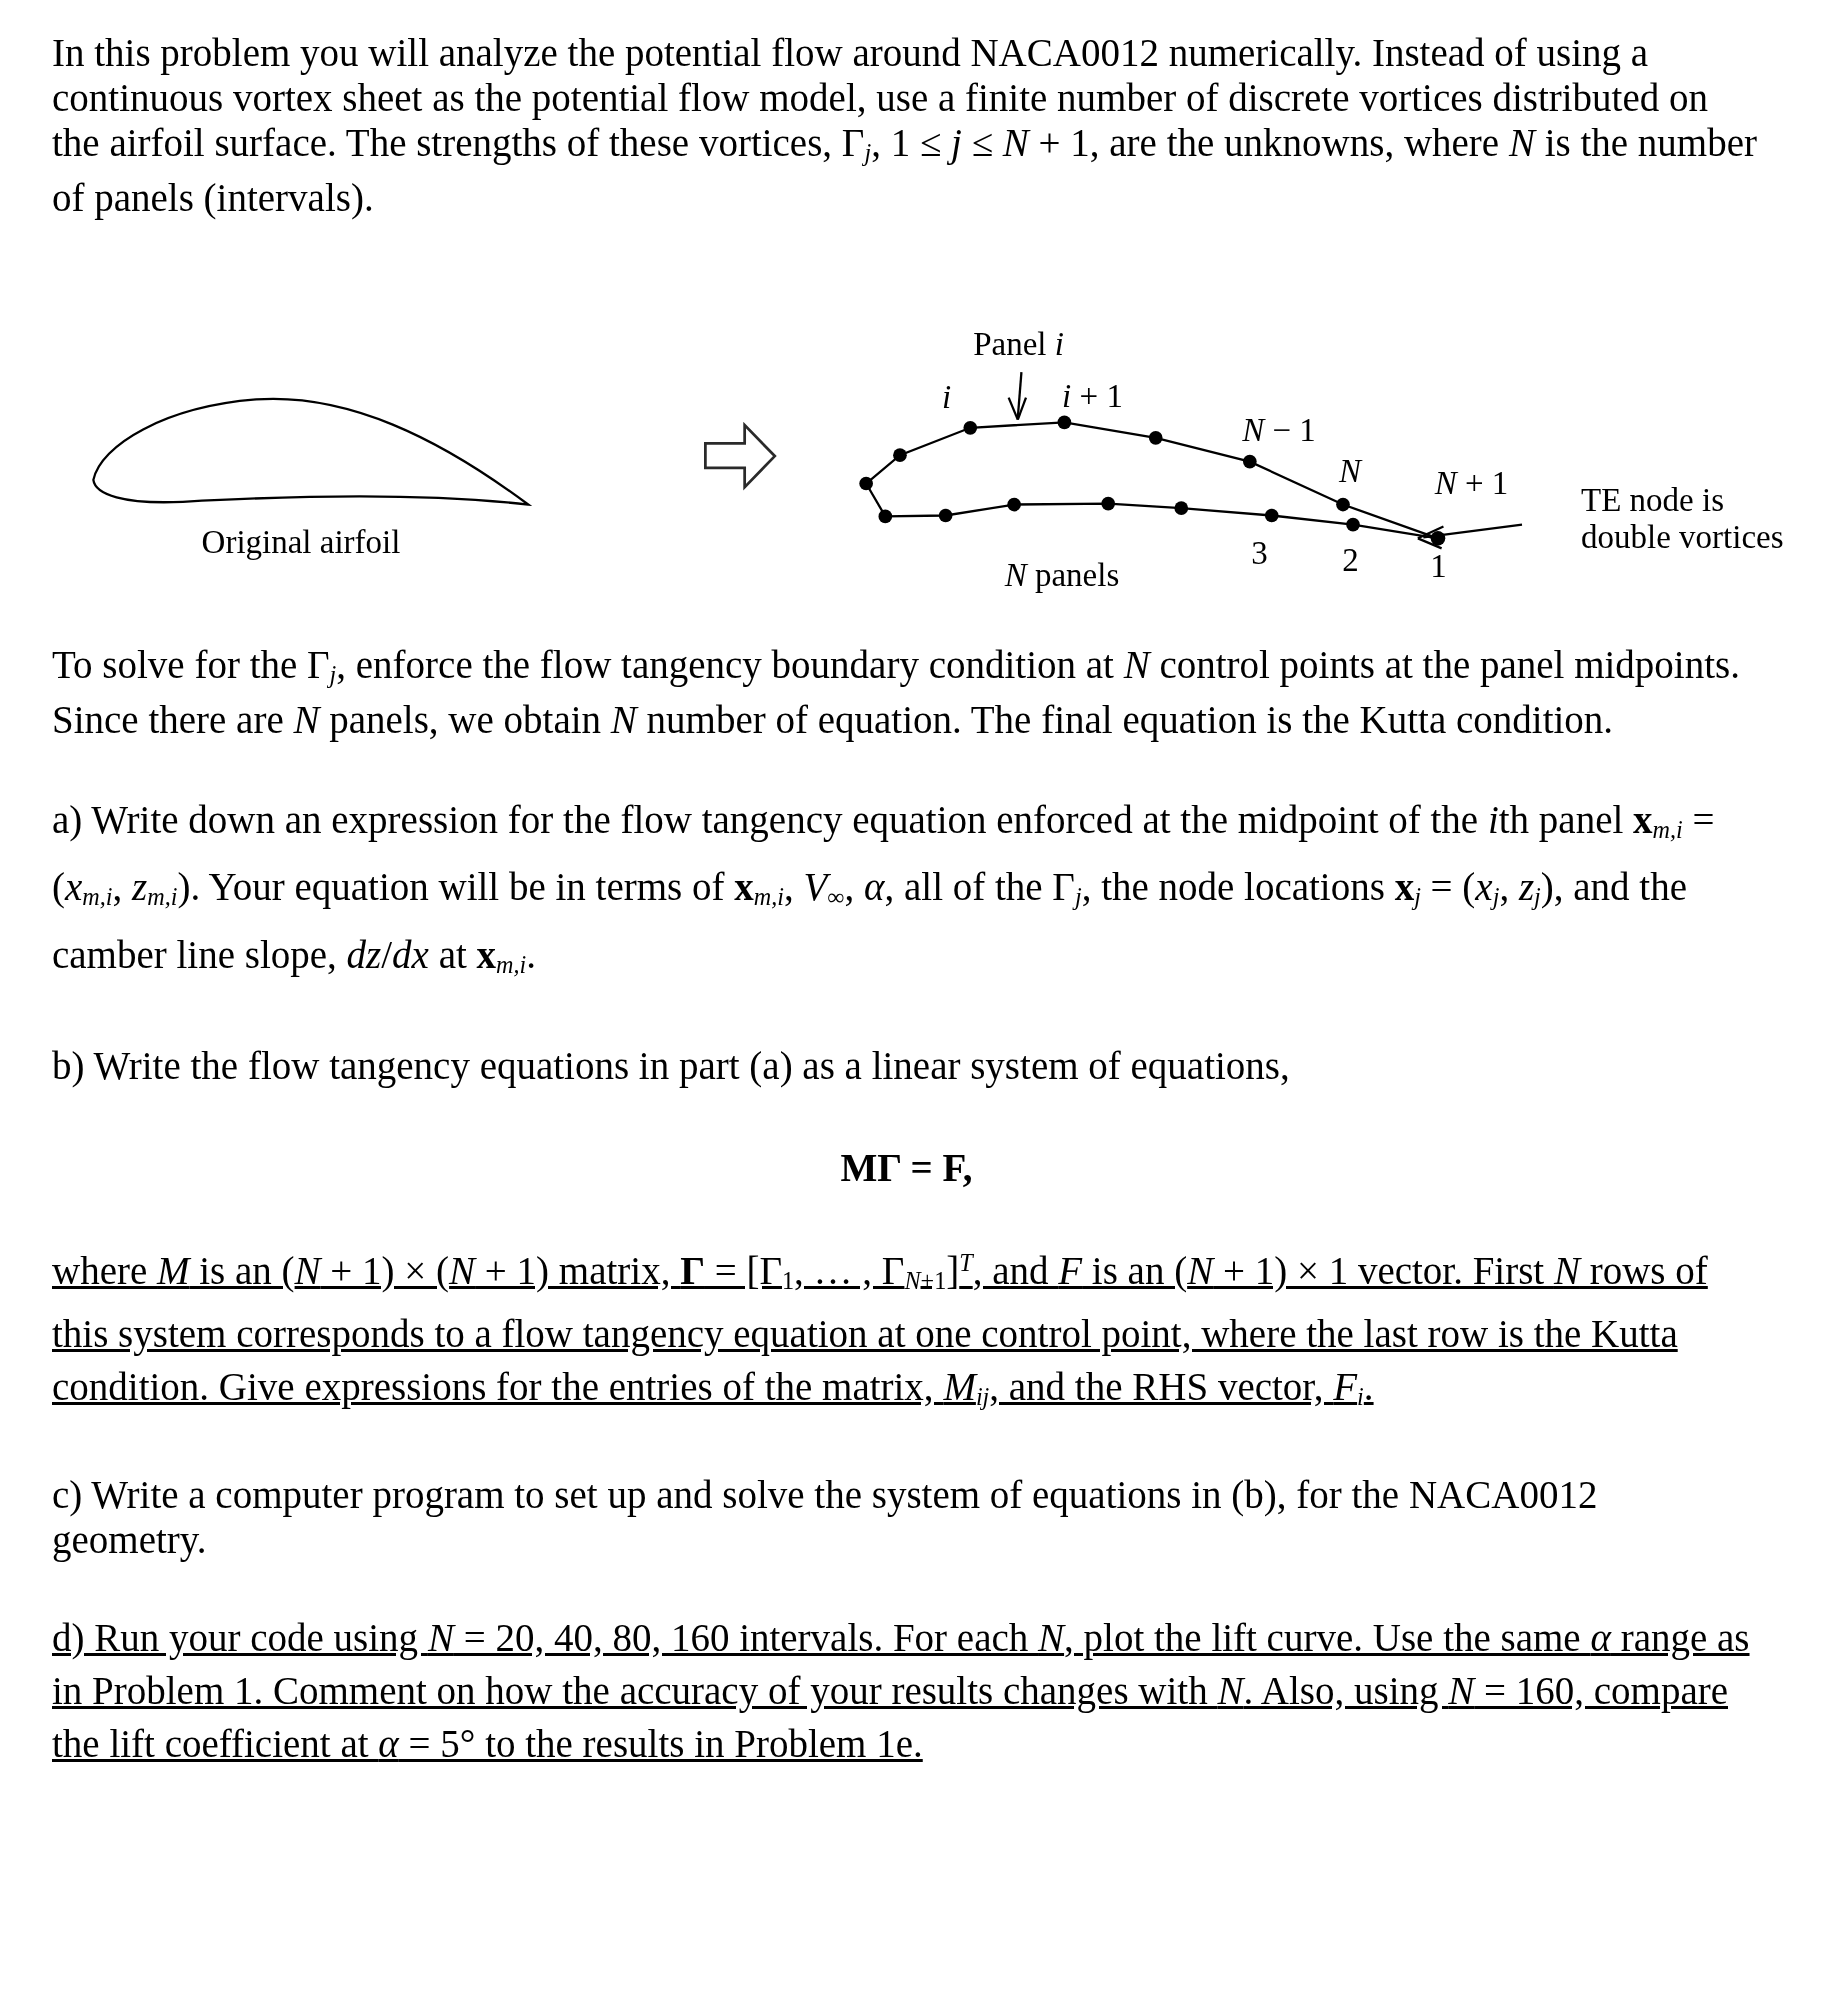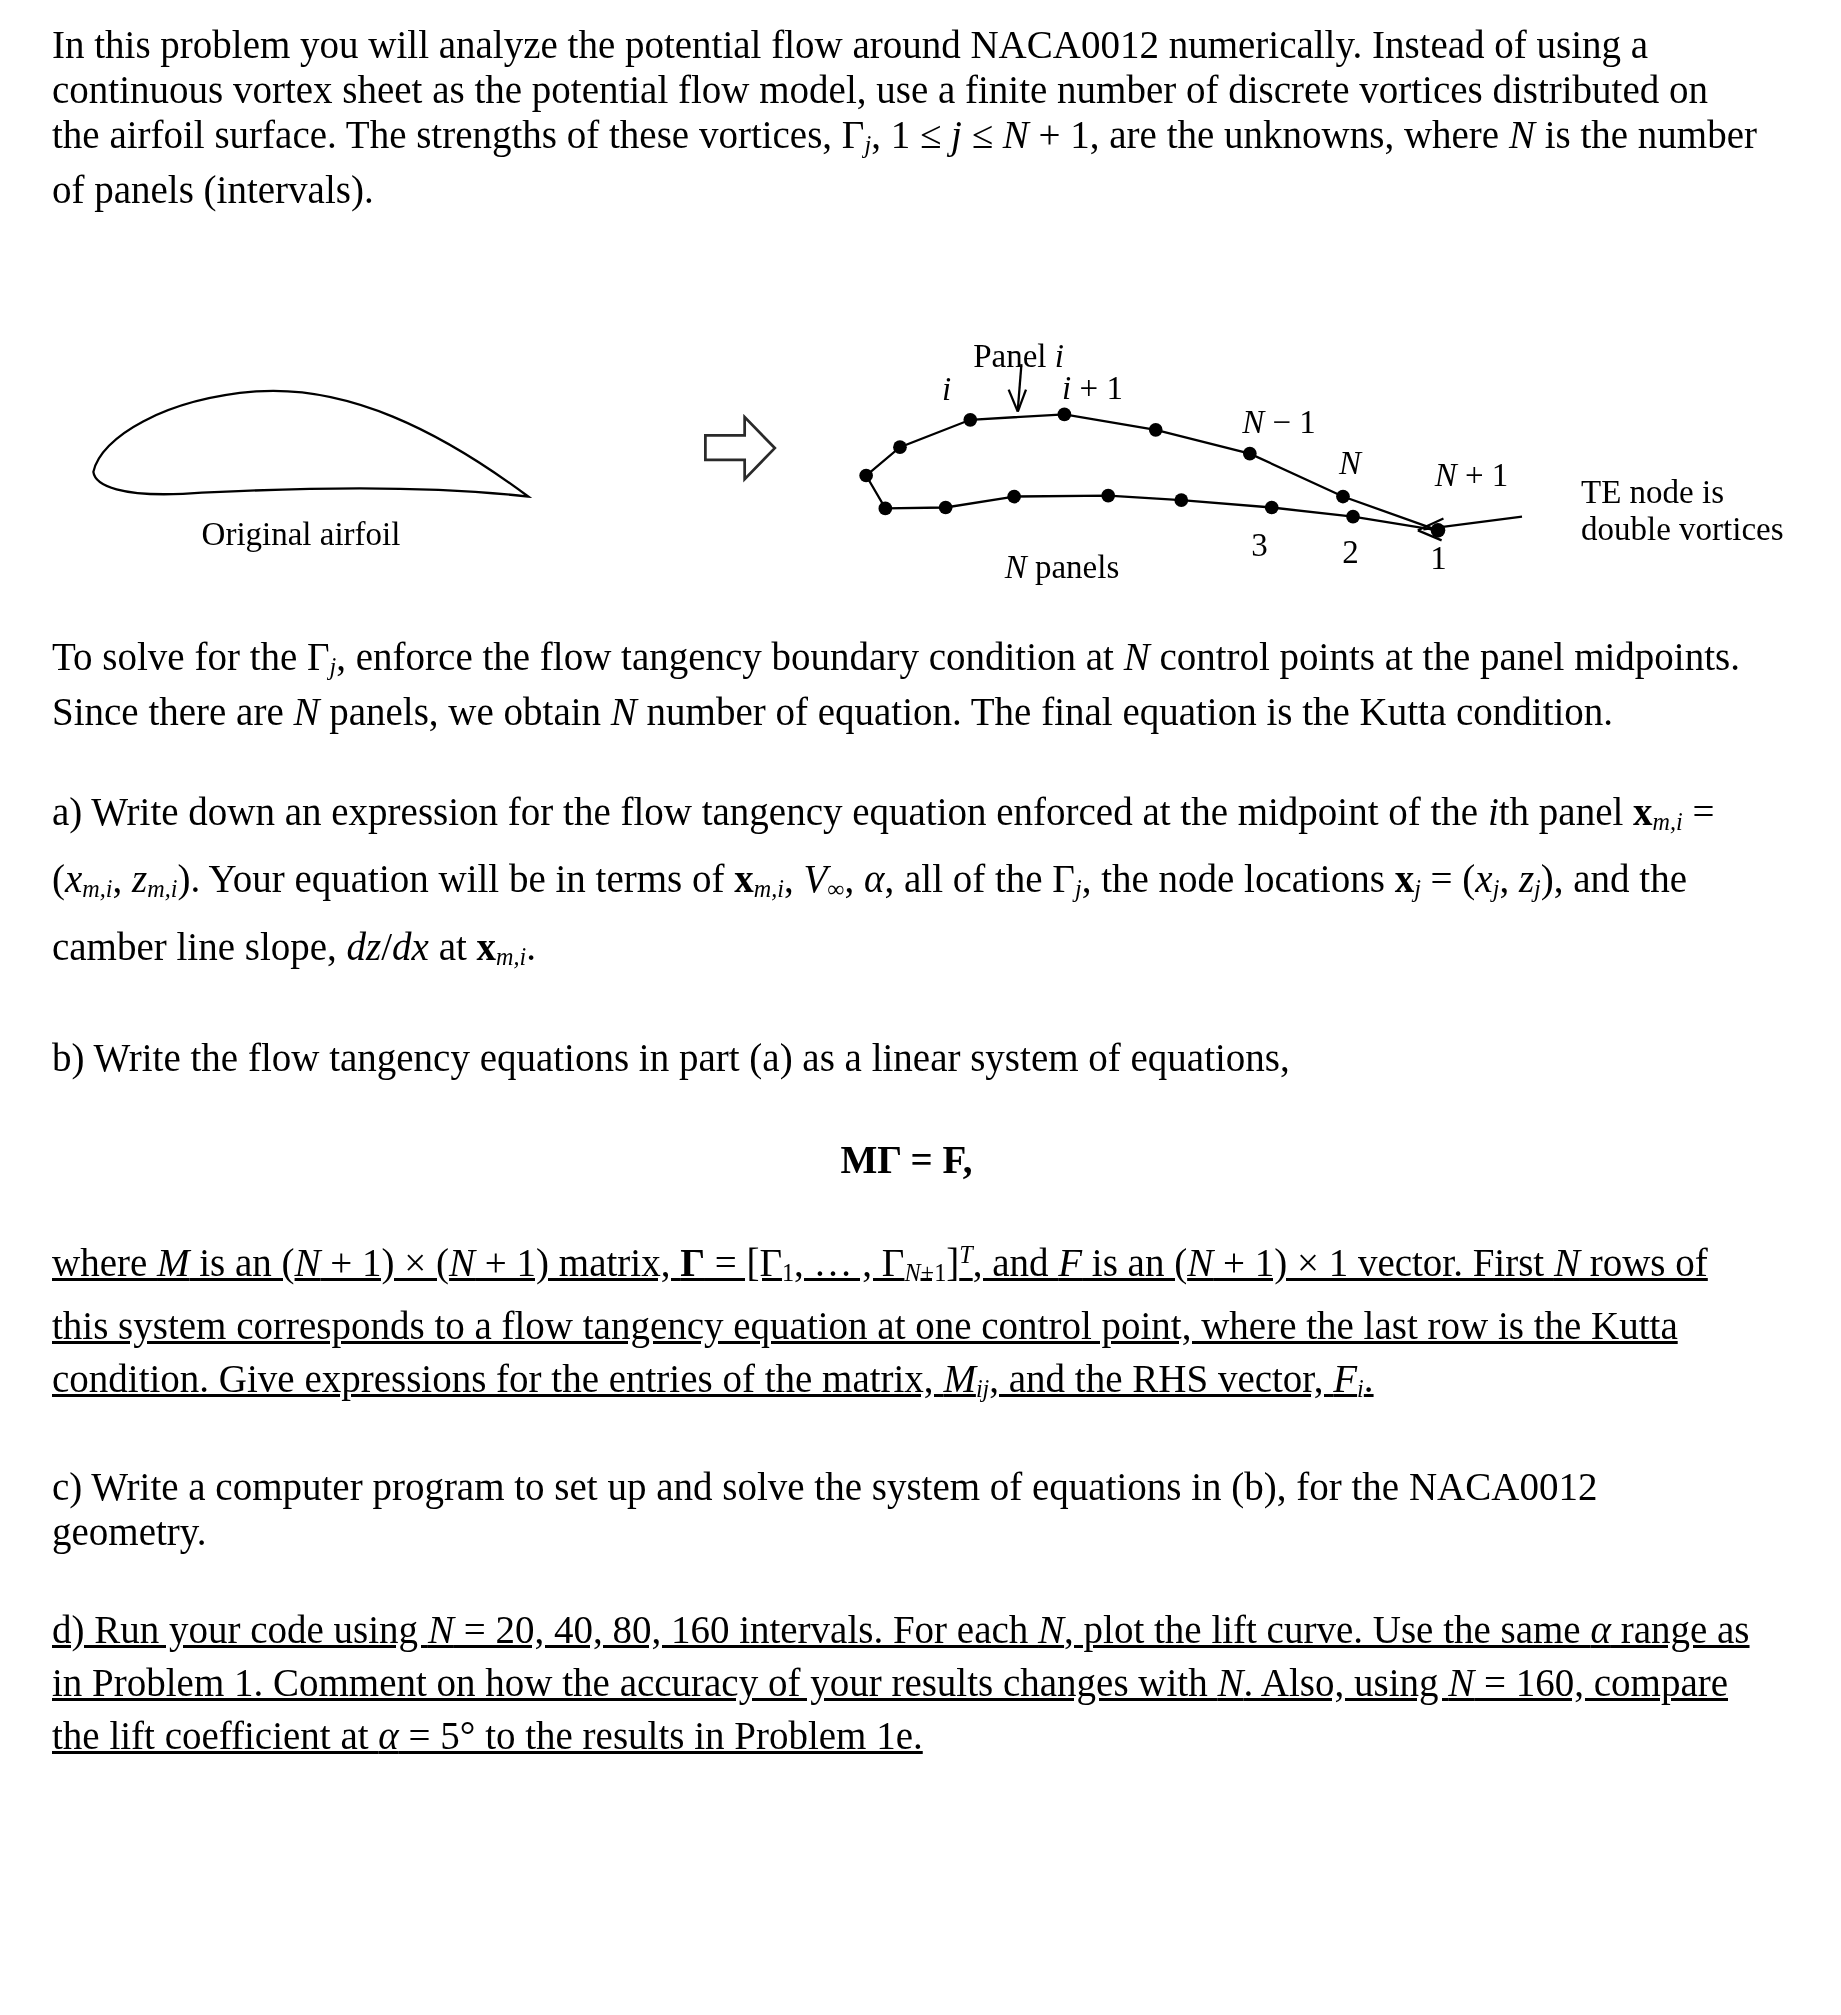--- a/index.html
+++ b/index.html
@@ -21,21 +21,21 @@
   .title {
     display: inline-block;
     margin: 0 0 24px 0;
     font-size: 44px;
     font-weight: 700;
     border-bottom: 6.4px solid #000000;
     padding-bottom: 4.6px;
     letter-spacing: 0.5px;
   }
   p.body {
-    margin: 0 0 49px 0;
+    margin: 8px 0 49px 0;
     font-size: 39px;
     line-height: 45px;
     text-align: left;
   }
   p.lh-lg { line-height: 58px; }
   p.lh-md { line-height: 53px; text-decoration: underline; }
   p.equation {
     margin: 57px 0 46px 0;
     font-size: 39px;
     text-align: center;
@@ -109,21 +109,21 @@
       </g>
 
       <g stroke="#000000" stroke-width="2.5" fill="none">
         <line x1="1666" y1="247" x2="1558" y2="261"></line>
         <line x1="1552" y1="262" x2="1580" y2="249"></line>
         <line x1="1552" y1="262" x2="1578" y2="273"></line>
       </g>
     </svg>
 
     <div class="fig-label" style="left:164px; top:225px; width:274px;">Original airfoil</div>
-    <div class="fig-label" style="left:941px; top:47px; width:155px;"><span>Panel </span><span class="i">i</span></div>
+    <div class="fig-label" style="left:941px; top:27px; width:155px;"><span>Panel </span><span class="i">i</span></div>
     <div class="fig-label" style="left:928px; top:80px; width:37px;"><span class="i">i</span></div>
     <div class="fig-label" style="left:1042px; top:79px; width:101px;"><span class="i">i</span><span> + 1</span></div>
     <div class="fig-label" style="left:1215px; top:113px; width:128px;text-align:center;"><span class="i">N</span><span> − 1</span></div>
     <div class="fig-label" style="left:1327px; top:154px; width:46px;"><span class="i">N</span></div>
     <div class="fig-label" style="left:1410px; top:166px; width:123px;"><span class="i">N</span><span> + 1</span></div>
     <div class="fig-label te-note" style="left:1537px; top:183px; width:292px;">
       <div>TE node is</div>
       <div>double vortices</div>
     </div>
     <div class="fig-label" style="left:982px; top:258px; width:160px;"><span class="i">N</span><span> panels</span></div>

